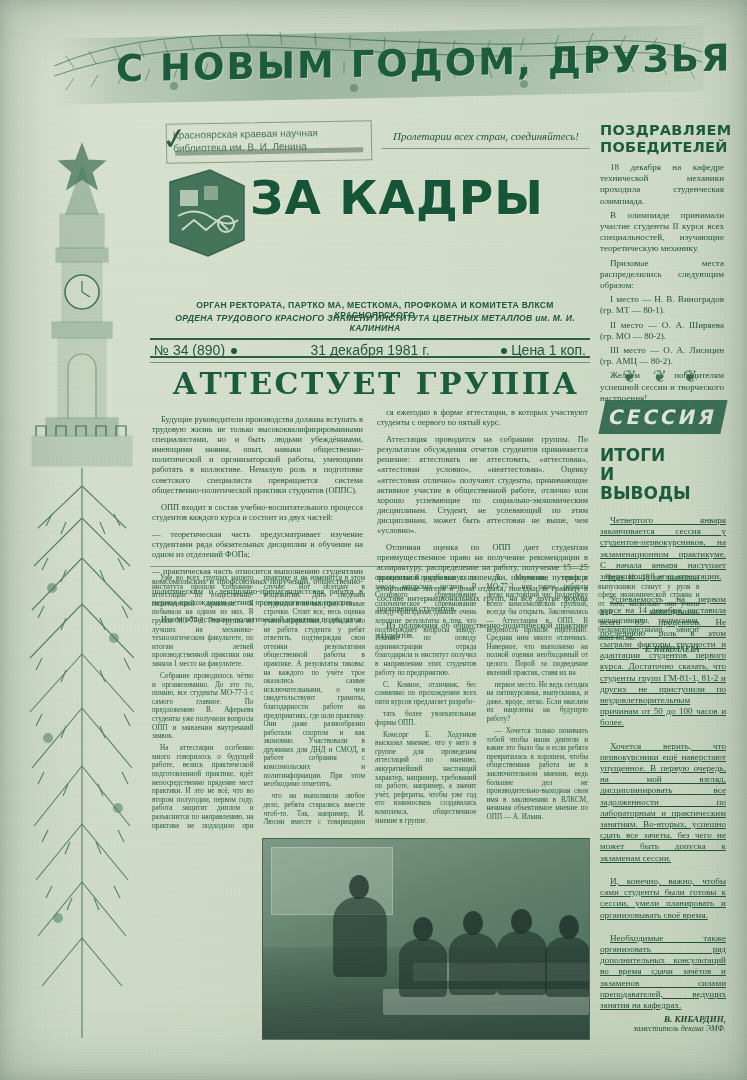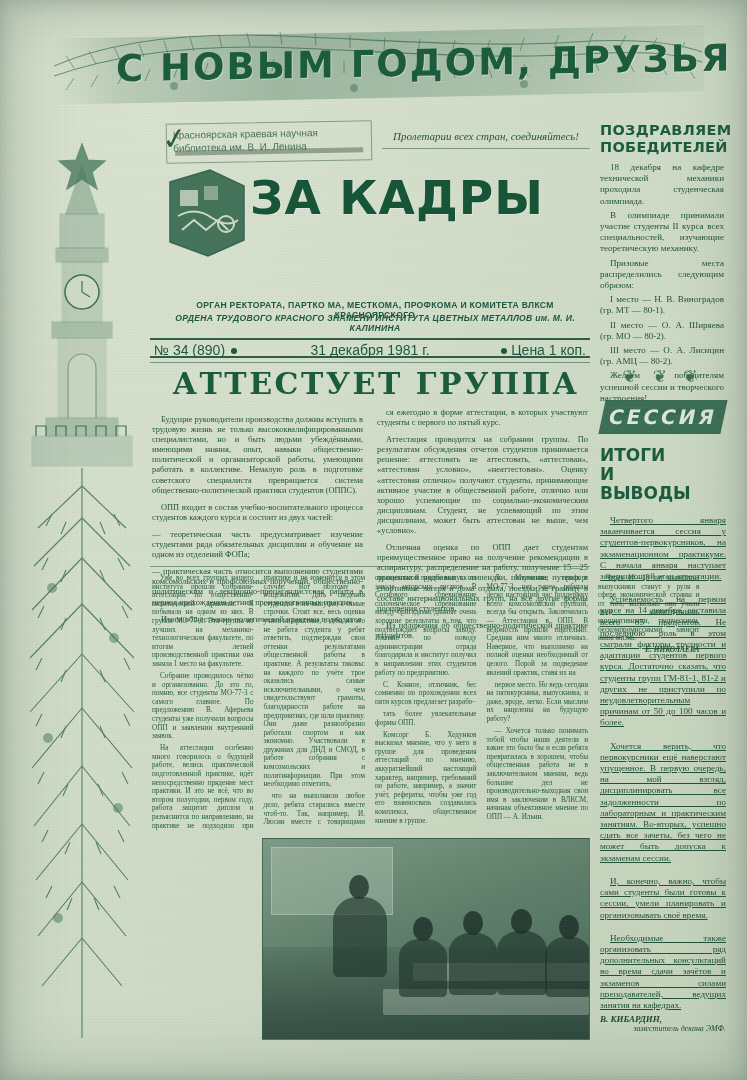--- a/index.html
+++ b/index.html
@@ -373,20 +373,21 @@
     margin: 2px 0 6px 0;
   }
   .rl-text {
     font-size: 9.1px;
     line-height: 11.2px;
     text-align: justify;
     color: #1f5239;
   }
   .rl-text p { margin: 12px 0 3px 0; text-indent: 10px; text-decoration: underline; }
   .rl-sig {
+    text-align: right;
     font-weight: bold;
     font-size: 9px;
     font-style: italic;
   }
   .rl-sig-2 {
     text-align: right;
     font-size: 8px;
     font-style: italic;
   }
 

